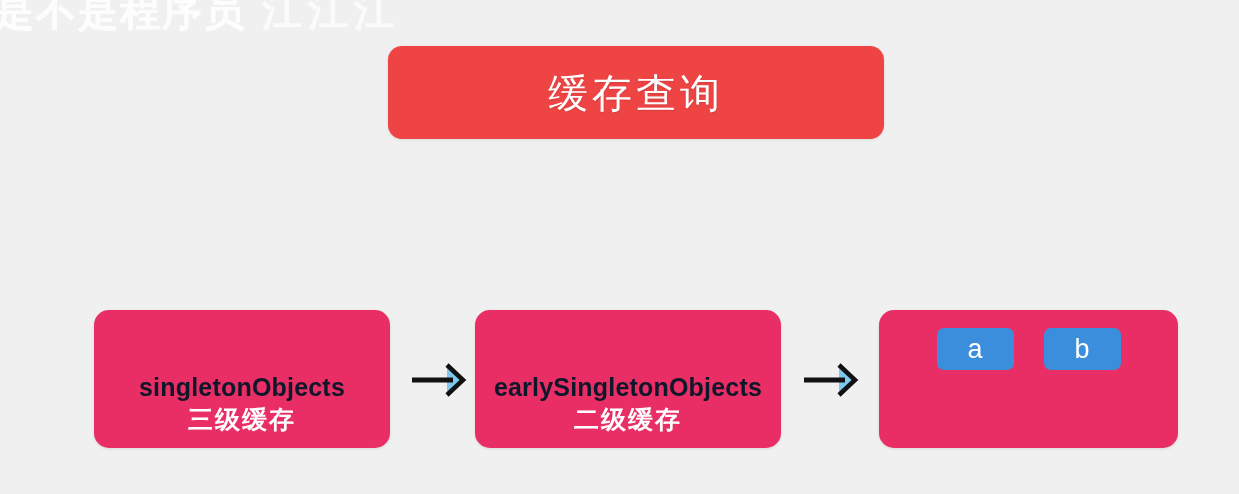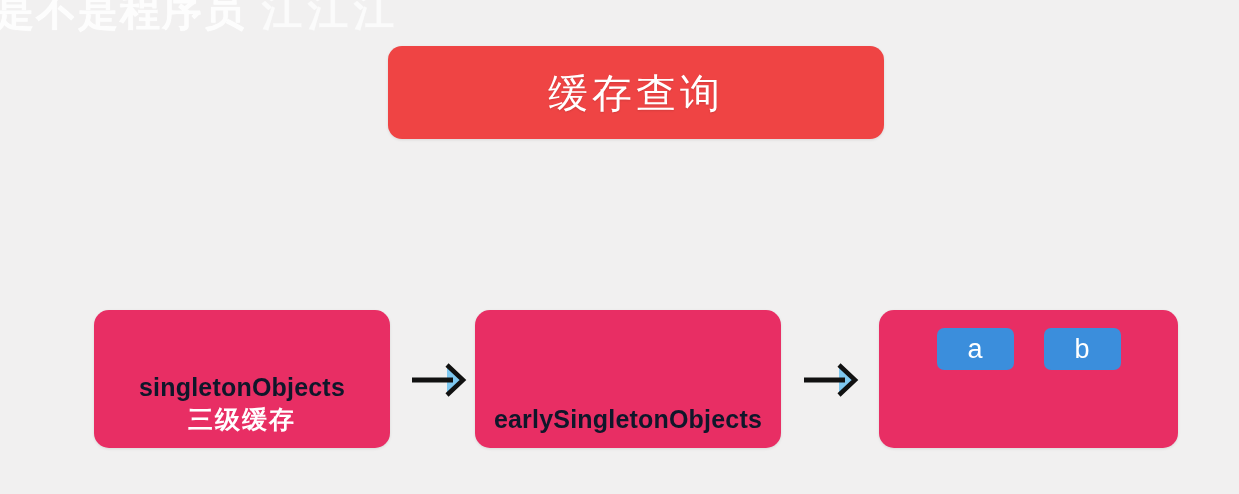--- a/index.html
+++ b/index.html
@@ -163,20 +163,21 @@
 
   <div class="cache-row">
 
     <div class="cache-box box-1">
       <span class="cache-en">singletonObjects</span>
       <span class="cache-cn">三级缓存</span>
     </div>
 
     <div class="cache-box box-2">
       <span class="cache-en">earlySingletonObjects</span>
+      <span class="cache-cn">二级缓存</span>
     </div>
 
     <div class="cache-box box-3">
       <div class="bean-chips">
         <div class="bean-chip">a</div>
         <div class="bean-chip">b</div>
       </div>
     </div>
 
   </div>

